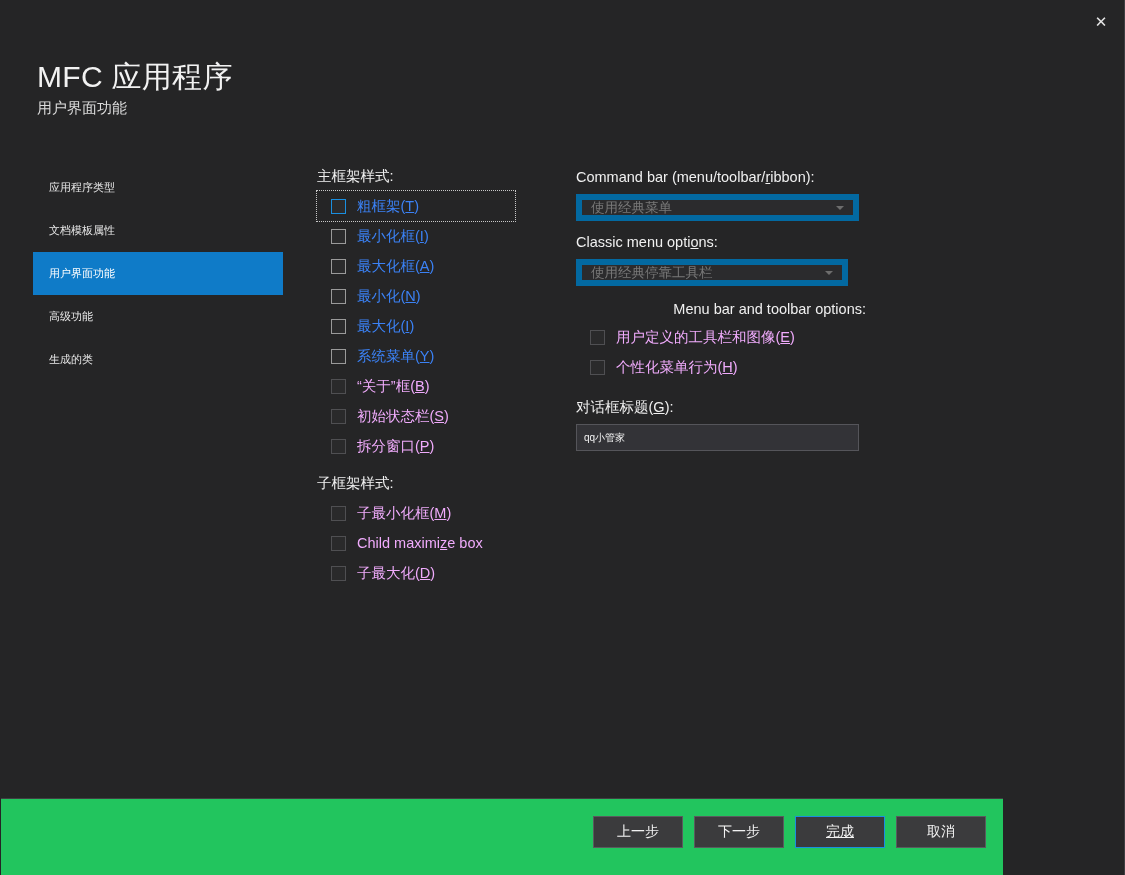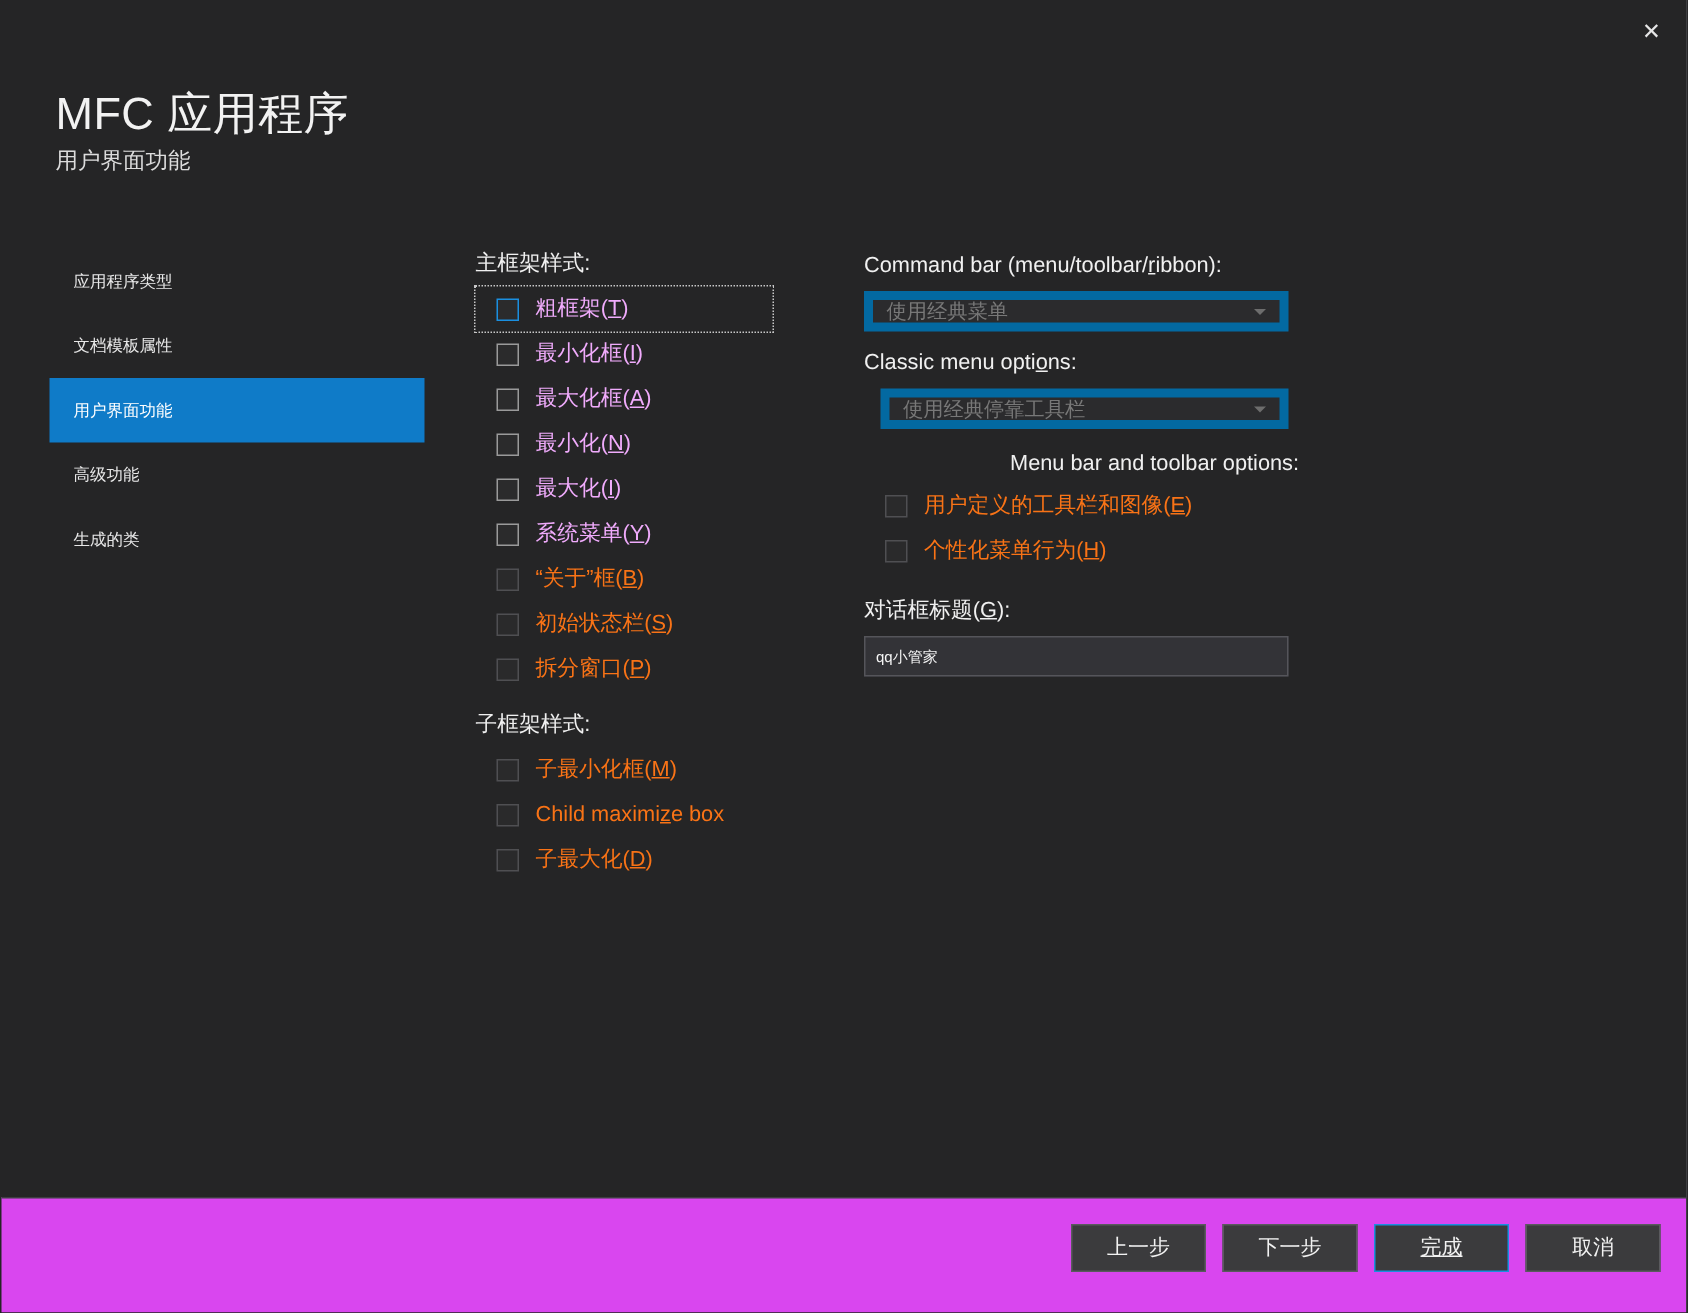--- a/index.html
+++ b/index.html
@@ -121,28 +121,28 @@
   .cb-row .box {
     width: 15px; height: 15px;
     border: 1px solid #9a9a9a;
     background: #2b2b2c;
     box-sizing: border-box;
     flex: 0 0 auto;
   }
   .cb-row .lbl {
     margin-left: 11px;
     font-size: 14.5px;
-    color: #f0abfc;
+    color: #3b82f6;
     line-height: 18px;
   }
   .cb-row.disabled .box {
     border-color: #4f4f52;
     background: #2a2a2b;
   }
-  .cb-row.disabled .lbl { color: #f97316; }
+  .cb-row.disabled .lbl { color: #f0abfc; }
 
   .cb-row.focused {
     outline: 1px dotted #c8c8c8;
     outline-offset: 0px;
     width: 184px;
   }
   .cb-row.focused .box {
     border: 1px solid #1a8fe0;
   }
 
@@ -173,21 +173,21 @@
   .combo .arrow {
     position: absolute;
     right: 9px; top: 50%;
     transform: translateY(-50%);
     width: 0; height: 0;
     border-left: 4.5px solid transparent;
     border-right: 4.5px solid transparent;
     border-top: 4.5px solid #6d6d6d;
   }
   .combo.w1 { width: 283px; }
-  .combo.w2 { width: 272px; margin-left: 11px; }
+  .combo.w2 { width: 272px; }
 
   .textbox {
     width: 283px;
     height: 27px;
     margin-top: 6px;
     background: #333337;
     border: 1px solid #55555a;
     box-sizing: border-box;
     display: flex;
     align-items: center;
@@ -195,23 +195,23 @@
     font-size: 10px;
     color: #f5f5f5;
     cursor: text;
     white-space: nowrap;
   }
 
   
   .footer {
     position: absolute;
     left: 1px; bottom: 0;
-    width: 1123px;
+    width: 1002px;
     height: 77px;
-    background: #d946ef;
+    background: #22c55e;
     border-top: 1px solid #3f3f42;
     box-sizing: border-box;
   }
   .btn-row {
     position: absolute;
     right: 17px; top: 17px;
     display: flex;
     gap: 11px;
   }
   .btn {

